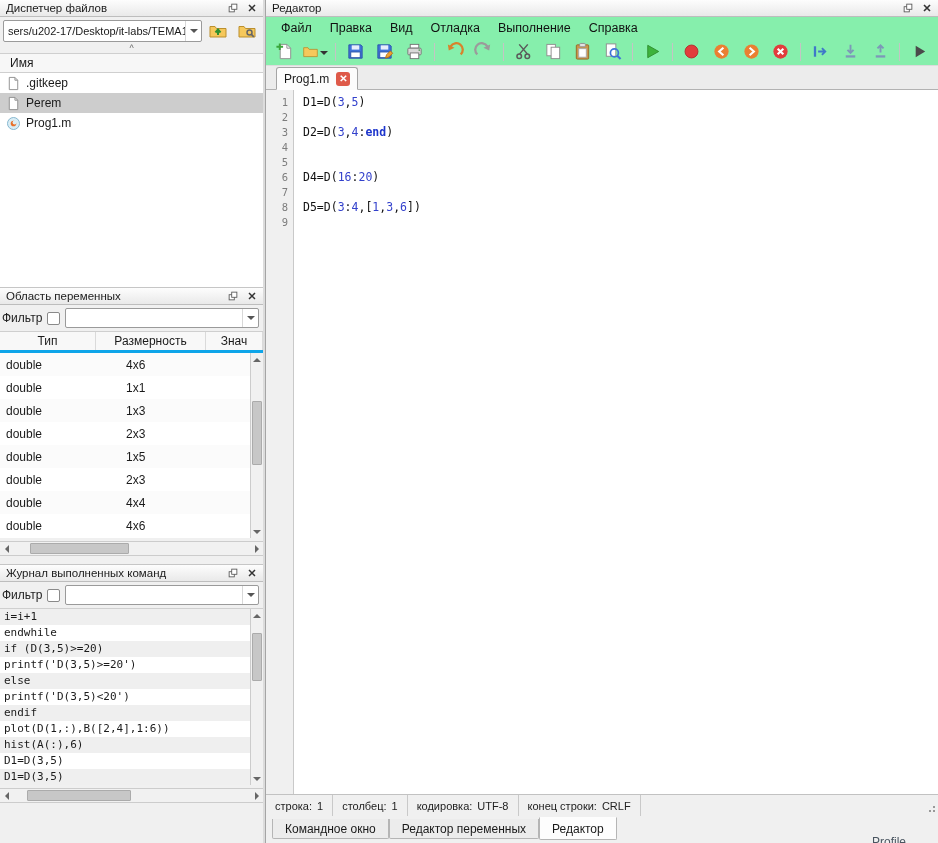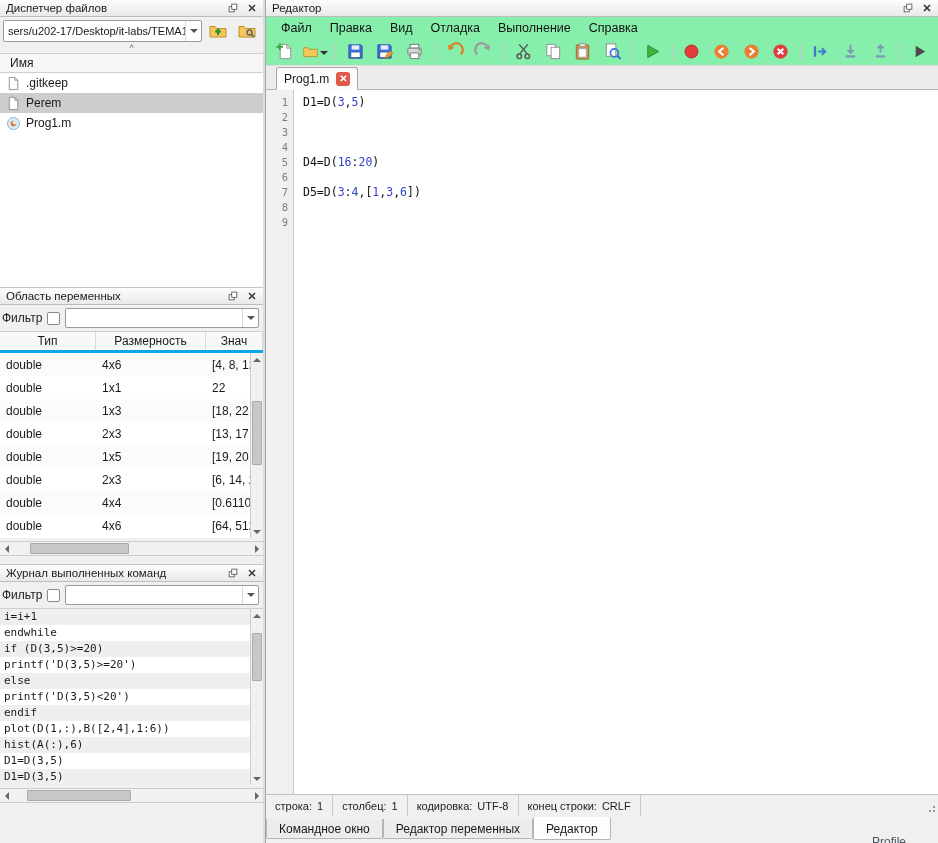--- a/index.html
+++ b/index.html
@@ -52,21 +52,21 @@
   #workspace { top: 287px; height: 277px; border-top: 1px solid #c6c6c6; }
   #history   { top: 564px; height: 247px; border-top: 1px solid #c6c6c6; }
   .filter-row { flex: 0 0 26px; display: flex; align-items: center; gap: 5px; padding: 0 4px 0 2px; font-size: 12px; color: #222; }
   .checkbox { width: 13px; height: 13px; background: #fff; border: 1px solid #8a8a8a; border-radius: 2px; flex: 0 0 13px; }
   .filter-combo { height: 20px; }
   .content-area { flex: 1; position: relative; background: #fff; border-top: 1px solid #cfcfcf; overflow: hidden; }
 
   .thead { display: grid; grid-template-columns: 96px 110px 1fr; height: 21px; background: #f8f8f8; border-bottom: 3px solid #0ea5e9; }
   .th { display: flex; align-items: center; justify-content: center; font-size: 12px; border-right: 1px solid #dadada; overflow: hidden; white-space: nowrap; }
   .tbody { position: absolute; top: 21px; left: 0; right: 13px; bottom: 0; overflow: hidden; }
-  .trow { display: grid; grid-template-columns: 96px 110px 1fr; height: 23px; align-items: center; }
+  .trow { display: grid; grid-template-columns: 96px 110px 1fr; height: 23px; align-items: center; gap: 24px; }
   .trow:nth-child(odd) { background: #fbfbfb; }
   .td { padding-left: 6px; font-size: 12px; white-space: nowrap; overflow: hidden; }
 
   .hist-list { position: absolute; top: 0; left: 0; right: 13px; bottom: 0; overflow: hidden; }
   .hist-item { height: 16px; line-height: 16px; font-family: "DejaVu Sans Mono", monospace; font-size: 11px; padding-left: 4px; white-space: nowrap; overflow: hidden; }
   .hist-item:nth-child(odd) { background: #efefef; }
 
   
   .vscroll { position: absolute; top: 21px; right: 0; bottom: 0; width: 13px; background: #f1f1f1; border-left: 1px solid #ccc; display: flex; flex-direction: column; }
   #history .vscroll { top: 0; }
@@ -111,21 +111,21 @@
   .code { flex: 1; padding: 5px 0 0 9px; }
   .cl { height: 15px; line-height: 15px; font-family: "DejaVu Sans Mono", monospace; font-size: 11.5px; color: #111; white-space: pre; }
   .tok-num { color: #3341cc; }
   .tok-kw { color: #1d35cc; font-weight: bold; }
   .tok-id { color: #111; }
 
   .statusbar { flex: 0 0 22px; background: #f0f0f0; border-top: 1px solid #c2c2c2; display: flex; align-items: stretch; position: relative; font-size: 11px; color: #222; }
   .seg { display: flex; align-items: center; gap: 5px; padding: 0 9px; border-right: 1px solid #c9c9c9; }
   .grip { position: absolute; right: 3px; bottom: 4px; width: 2px; height: 2px; background: #999; box-shadow: -4px 0 #999, 0 -4px #999; }
 
-  .bottomtabs { flex: 0 0 27px; display: flex; align-items: flex-start; padding: 1px 0 0 0; background: #f0f0f0; }
+  .bottomtabs { flex: 0 0 27px; display: flex; align-items: flex-start; padding: 1px 0 0 6px; background: #f0f0f0; }
   .btab { height: 20px; margin-top: 2px; padding: 0 12px; font-size: 12px; display: flex; align-items: center; background: #ececec; border: 1px solid #b5b5b5; border-top: none; border-radius: 0 0 2px 2px; }
   .btab.active { height: 23px; margin-top: 0; background: #fdfdfd; border-top: 1px solid #fdfdfd; }
 
   .profile-cut { position: absolute; right: 32px; bottom: 0; height: 8px; overflow: hidden; font-size: 12px; color: #4a5560; }
 </style>
 </head>
 <body>
 
 <section class="panel" id="file-browser">
   <header class="dock-titlebar">
@@ -527,20 +527,21 @@
         <div class="ln">4</div>
         <div class="ln">5</div>
         <div class="ln">6</div>
         <div class="ln">7</div>
         <div class="ln">8</div>
         <div class="ln">9</div>
       </div>
     <div class="code">
         <div class="cl"><span class="tok-id">D1</span>=<span class="tok-id">D</span>(<span class="tok-num">3</span>,<span class="tok-num">5</span>)</div>
         <div class="cl"></div>
+        <div class="cl"><span class="tok-id">D2</span>=<span class="tok-id">D</span>(<span class="tok-num">3</span>,<span class="tok-num">4</span>:<span class="tok-kw">end</span>)</div>
         <div class="cl"></div>
         <div class="cl"></div>
         <div class="cl"><span class="tok-id">D4</span>=<span class="tok-id">D</span>(<span class="tok-num">16</span>:<span class="tok-num">20</span>)</div>
         <div class="cl"></div>
         <div class="cl"><span class="tok-id">D5</span>=<span class="tok-id">D</span>(<span class="tok-num">3</span>:<span class="tok-num">4</span>,[<span class="tok-num">1</span>,<span class="tok-num">3</span>,<span class="tok-num">6</span>])</div>
       </div>
   </div>
 
   <div class="statusbar">
     <span class="seg">

